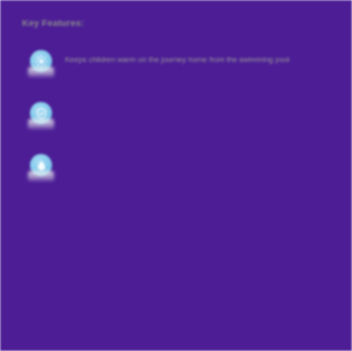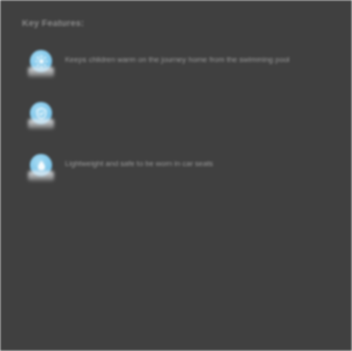--- a/index.html
+++ b/index.html
@@ -14,21 +14,21 @@
     font-family: "Liberation Sans", sans-serif;
     overflow: hidden;
     position: relative;
     
     -webkit-font-smoothing: antialiased;
   }
 
   #page {
     position: absolute;
     inset: 0;
-    background: #404040;
+    background: #4c1d95;
     filter: blur(0.85px);
   }
 
   .features-heading {
     position: absolute;
     left: 22px;
     top: 18px;
     font-size: 9px;
     font-weight: bold;
     color: #8c8c8c;
@@ -132,17 +132,16 @@
       </span>
     </div>
 
 
     <div class="feature-row">
       <span class="feature-icon">
         <svg viewBox="0 0 24 24" fill="none" stroke="#ffffff" stroke-width="2" stroke-linecap="round" stroke-linejoin="round" aria-hidden="true">
           <path d="M12 3 C12 3 5.5 10.2 5.5 14.4 A6.5 6.5 0 0 0 18.5 14.4 C18.5 10.2 12 3 12 3 Z" fill="#ffffff" stroke="none"></path>
         </svg>
       </span>
-      <span class="feature-text">Lightweight and safe to be worn in car seats</span>
     </div>
 
   </div>
 </div>
 
 </body></html>

